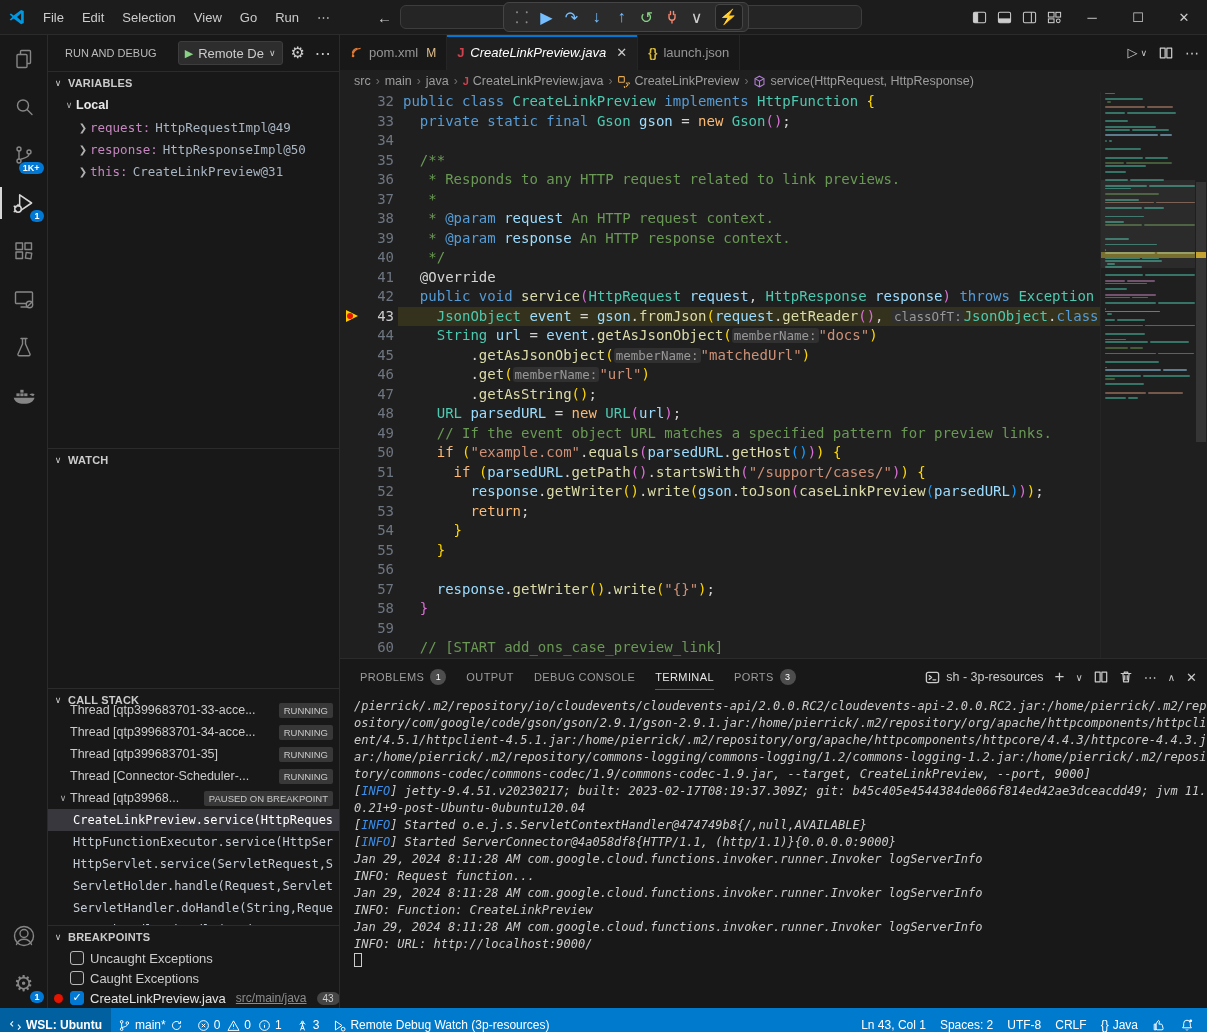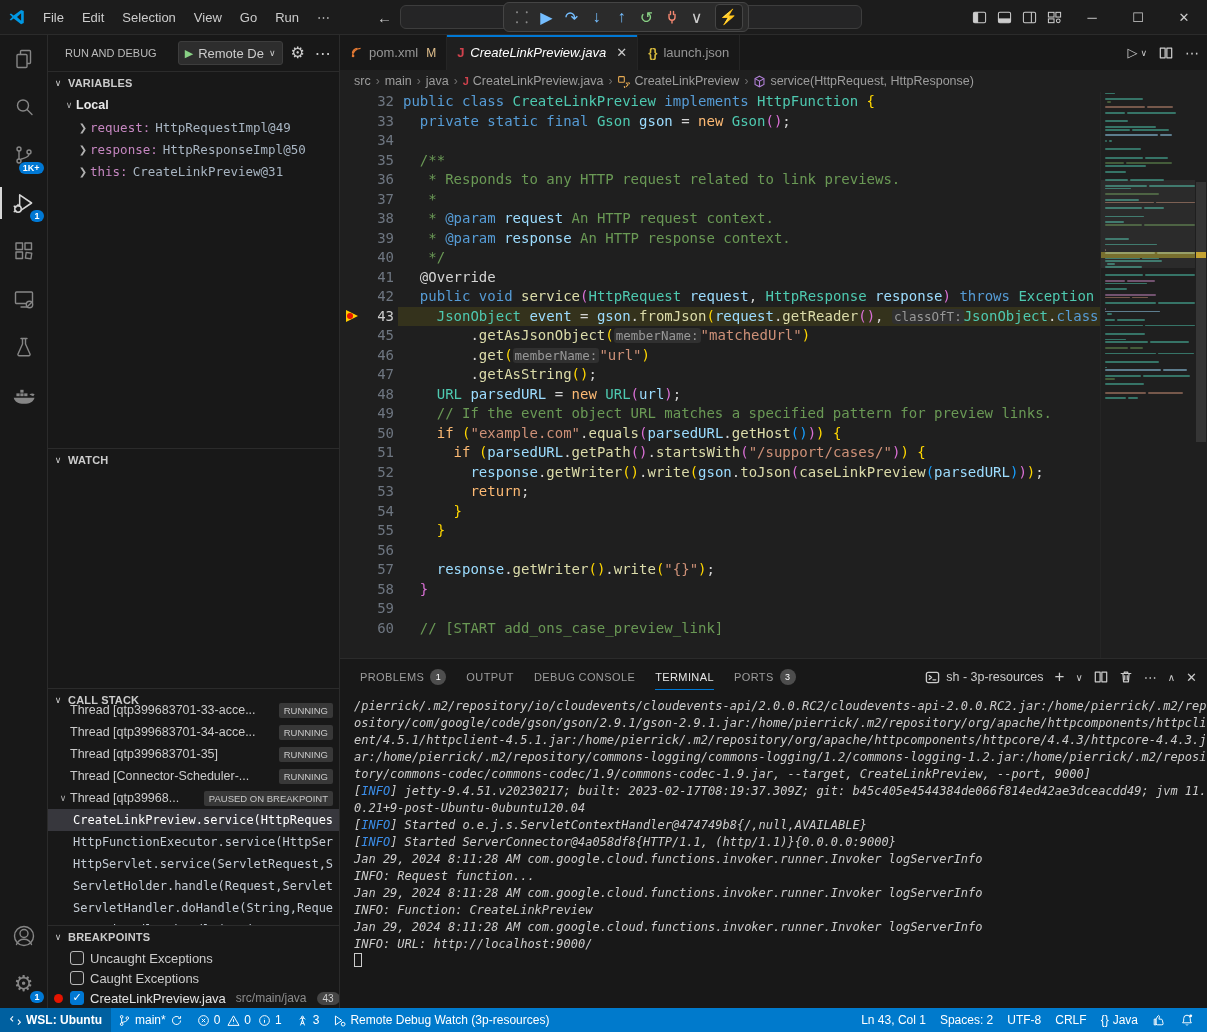--- a/index.html
+++ b/index.html
@@ -59,21 +59,21 @@
   .cs-row{height:22px;display:flex;align-items:center;padding-right:6px;}
   .cs-row .lbl{font-size:12.5px;color:#cccccc;white-space:nowrap;overflow:hidden;flex:1;}
   .cs-badge{background:#383838;color:#c8c8c8;font-size:9.5px;padding:2px 5px;border-radius:2px;white-space:nowrap;flex:none;}
   .frame{font-family:"DejaVu Sans Mono",monospace;font-size:12px;color:#c3cbd4;padding-left:25px;white-space:nowrap;overflow:hidden;}
   .frame.sel{background:#37373d;color:#ffffff;}
   .bp-row{height:20px;display:flex;align-items:center;gap:6px;padding-left:22px;font-size:13px;}
   .chk{width:14px;height:14px;border:1.6px solid #b8b8b8;border-radius:3px;flex:none;background:#1e1e1e;}
   .chk.on{background:#0078d4;border-color:#0078d4;position:relative;}
   .chk.on::after{content:"✓";position:absolute;left:1.5px;top:-1.5px;color:#fff;font-size:11px;}
   .bp-dot{width:9px;height:9px;border-radius:50%;background:#e51400;position:absolute;left:6px;}
-  .bp-path{color:#8c8c8c;font-size:12px;margin-left:4px;}
+  .bp-path{color:#8c8c8c;font-size:12px;margin-left:4px;text-decoration:underline;}
   .bp-line-badge{background:#454545;color:#cfcfcf;font-size:10px;border-radius:8px;padding:1px 6px;margin-left:4px;}
   
   .editor-col{flex:1;display:flex;flex-direction:column;background:#1f1f1f;min-width:0;}
   .tabbar{height:35px;background:#181818;display:flex;align-items:stretch;position:relative;flex:none;}
   .tab{display:flex;align-items:center;gap:6px;padding:0 10px;font-size:13px;color:#969696;background:#181818;
        border-right:1px solid #252525;position:relative;white-space:nowrap;}
   .tab.active{background:#1f1f1f;color:#ffffff;}
   .tab.active::before{content:"";position:absolute;left:0;right:0;top:0;height:1.5px;background:#0078d4;}
   .tab .fname{font-style:italic;}
   .tab .mod{color:#e2c08d;font-size:12px;margin-left:2px;}
@@ -119,21 +119,21 @@
   .pbadge{background:#4d4d4d;color:#ffffff;font-size:9px;border-radius:50%;width:16px;height:16px;display:flex;align-items:center;justify-content:center;}
   .panel-right{position:absolute;right:10px;top:0;height:36px;display:flex;align-items:center;gap:11px;color:#cccccc;}
   .term-title{display:flex;align-items:center;gap:6px;font-size:12.5px;color:#cccccc;}
   .pr-ic{font-size:13px;display:flex;align-items:center;}
   .terminal{flex:1;padding:3px 0 0 14px;overflow:hidden;font-family:"DejaVu Sans Mono",monospace;font-size:12px;line-height:17px;color:#cccccc;font-style:italic;}
   .tline{white-space:pre;height:17px;}
   .t-info{color:#3b8eea;}
   .cursor{display:inline-block;width:8px;height:14px;border:1px solid #cccccc;vertical-align:-2px;}
   
   .statusbar{height:24px;background:#007acc;display:flex;align-items:center;font-size:12px;color:#ffffff;padding:0 6px;}
-  .st-item{display:flex;align-items:center;gap:4px;padding:0 7px;height:24px;white-space:nowrap;}
+  .st-item{display:flex;align-items:flex-end;gap:4px;padding:0 7px;height:24px;white-space:nowrap;}
   .st-remote{background:#16825d;background:#0060a0;margin-left:-6px;padding:0 9px;font-weight:bold;}
   .st-spacer{flex:1}
 </style>
 </head>
 <body>
 
 <div id="app">
     <div class="titlebar">
       <div class="vs-logo">
         <svg width="18" height="18" viewBox="0 0 24 24">
@@ -496,20 +496,24 @@
               <div class="lcontent"><span class="tok-p">  </span><span class="tok-k">public void </span><span class="tok-f">service</span><span class="tok-o">(</span><span class="tok-t">HttpRequest </span><span class="tok-v">request</span><span class="tok-p">, </span><span class="tok-t">HttpResponse </span><span class="tok-v">response</span><span class="tok-o">)</span><span class="tok-p"> </span><span class="tok-k">throws </span><span class="tok-t">Exception </span></div>
             </div>
             <div class="code-line">
               <div class="gut cur">43<span class="bp-arrow">
                   <span class="tri"></span>
                   <span class="dot"></span>
                 </span></div>
               <div class="lcontent hl"><span class="tok-p">    </span><span class="tok-t">JsonObject </span><span class="tok-v">event </span><span class="tok-p">= </span><span class="tok-v">gson</span><span class="tok-p">.</span><span class="tok-f">fromJson</span><span class="tok-y">(</span><span class="tok-v">request</span><span class="tok-p">.</span><span class="tok-f">getReader</span><span class="tok-o">()</span><span class="tok-p">, </span><span class="tok-h">classOfT:</span><span class="tok-t">JsonObject</span><span class="tok-p">.</span><span class="tok-k">class</span><span class="tok-y">)</span></div>
             </div>
             <div class="code-line">
+              <div class="gut">44</div>
+              <div class="lcontent"><span class="tok-p">    </span><span class="tok-t">String </span><span class="tok-v">url </span><span class="tok-p">= </span><span class="tok-v">event</span><span class="tok-p">.</span><span class="tok-f">getAsJsonObject</span><span class="tok-y">(</span><span class="tok-h">memberName:</span><span class="tok-s">"docs"</span><span class="tok-y">)</span></div>
+            </div>
+            <div class="code-line">
               <div class="gut">45</div>
               <div class="lcontent"><span class="tok-p">        .</span><span class="tok-f">getAsJsonObject</span><span class="tok-y">(</span><span class="tok-h">memberName:</span><span class="tok-s">"matchedUrl"</span><span class="tok-y">)</span></div>
             </div>
             <div class="code-line">
               <div class="gut">46</div>
               <div class="lcontent"><span class="tok-p">        .</span><span class="tok-f">get</span><span class="tok-y">(</span><span class="tok-h">memberName:</span><span class="tok-s">"url"</span><span class="tok-y">)</span></div>
             </div>
             <div class="code-line">
               <div class="gut">47</div>
               <div class="lcontent"><span class="tok-p">        .</span><span class="tok-f">getAsString</span><span class="tok-y">()</span><span class="tok-p">;</span></div>

